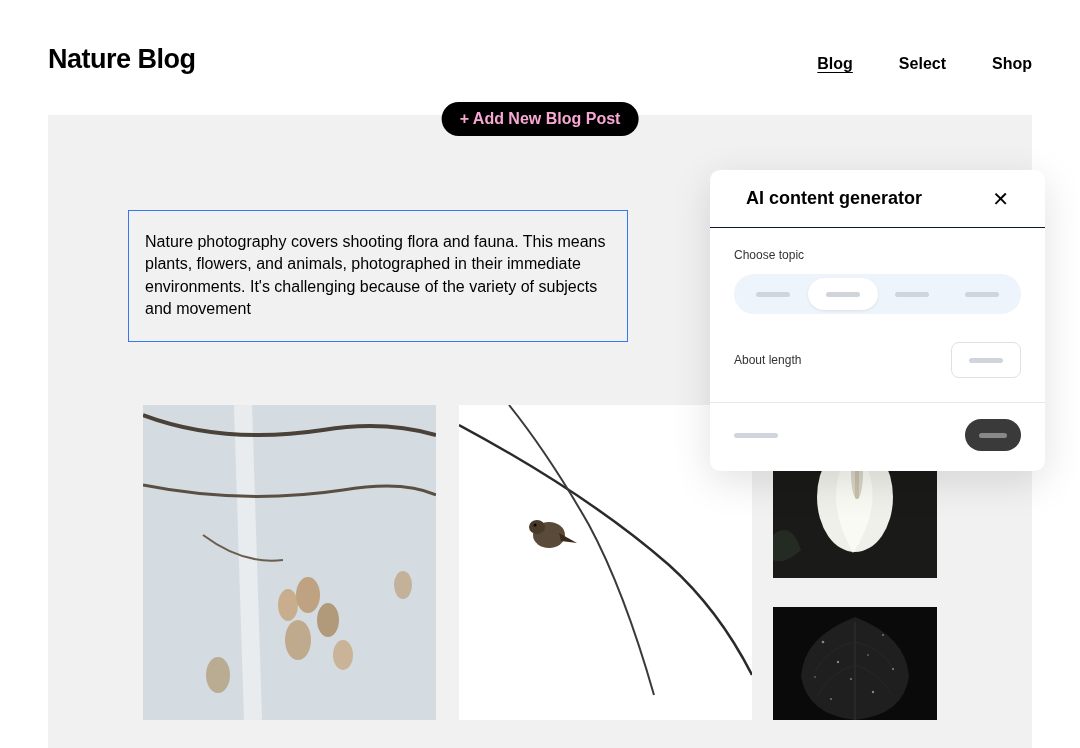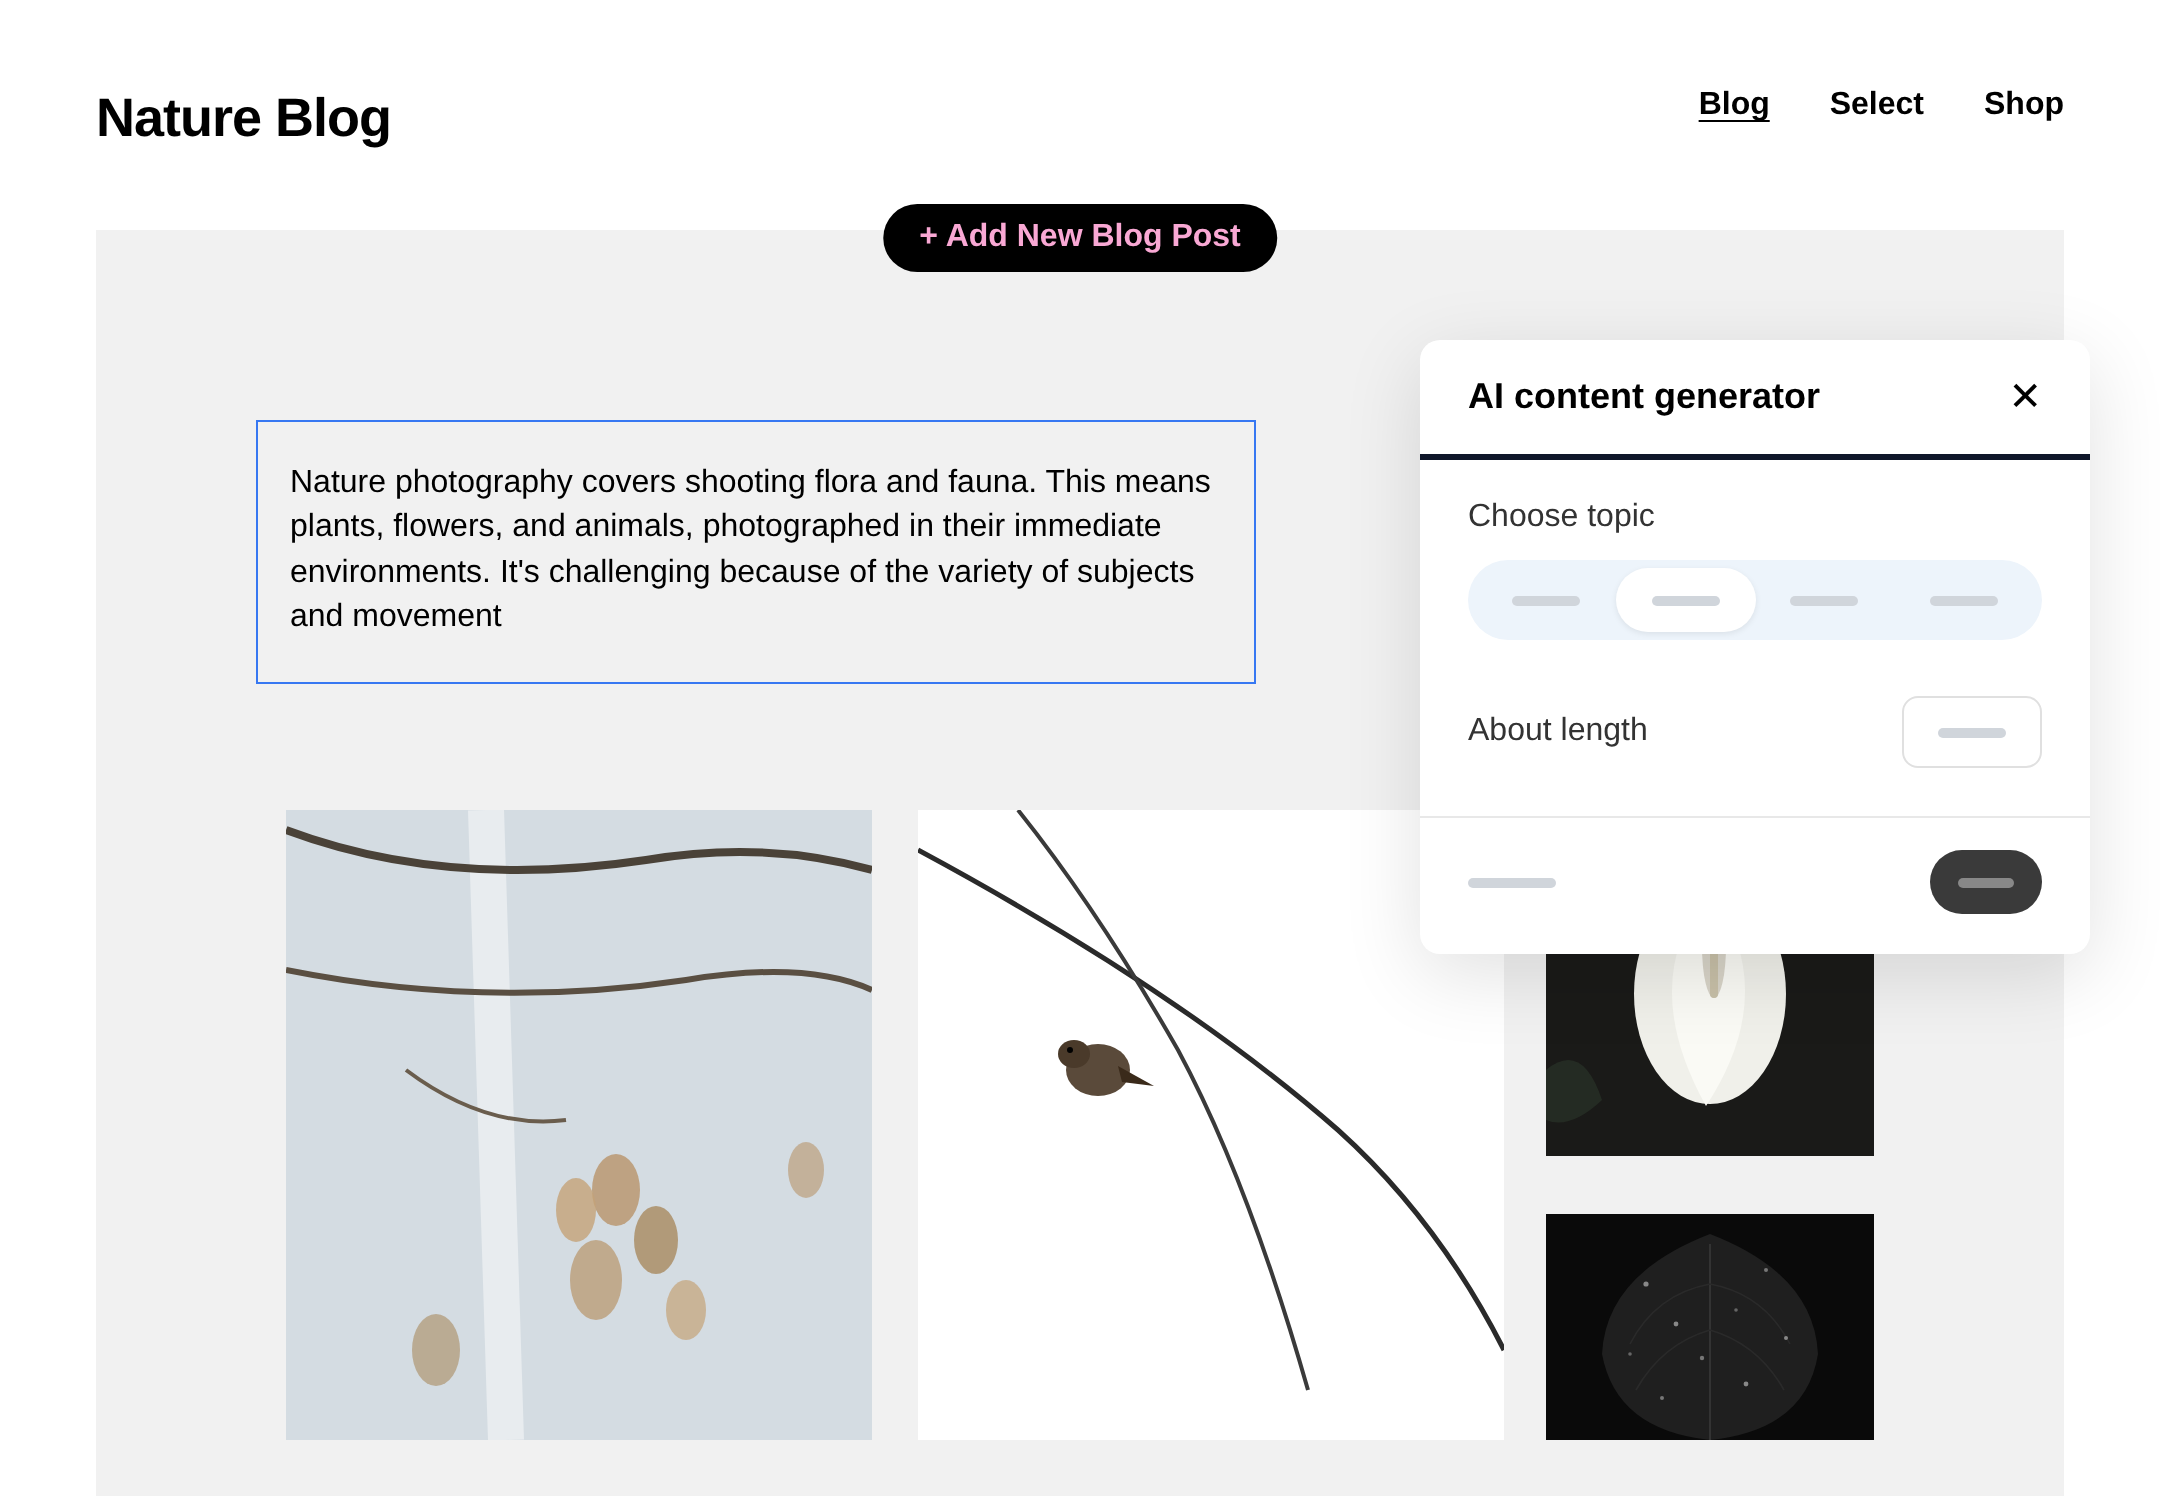--- a/index.html
+++ b/index.html
@@ -26,21 +26,22 @@
     
     .site-title {
       font-size: 27px;
       font-weight: 800;
       color: #000;
       letter-spacing: -0.5px;
     }
     
     .nav {
       display: flex;
-      gap: 30px;
+      gap: 46px;
+      margin-top: 11px;
     }
     
     .nav-link {
       font-size: 16px;
       font-weight: 700;
       color: #000;
       text-decoration: none;
     }
     
     .nav-link.active {
@@ -176,22 +177,22 @@
       background: #fff;
       border-radius: 10px;
       box-shadow: 0 10px 40px rgba(0,0,0,0.12);
       z-index: 100;
     }
     
     .ai-panel-header {
       display: flex;
       justify-content: space-between;
       align-items: center;
-      padding: 18px 24px;
-      border-bottom: 3px solid #0f172a;
+      padding: 18px 36px;
+      border-bottom: 1px solid #0f172a;
     }
     
     .ai-panel-title {
       font-size: 18px;
       font-weight: 700;
       color: #000;
     }
     
     .close-btn {
       background: none;
@@ -201,21 +202,21 @@
       color: #000;
       padding: 0;
       line-height: 1;
     }
     
     .ai-panel-body {
       padding: 20px 24px 24px;
     }
     
     .field-label {
-      font-size: 16px;
+      font-size: 12px;
       color: #333;
       margin-bottom: 12px;
       display: block;
     }
     
     .topic-chips {
       display: flex;
       gap: 0;
       background: #edf4fb;
       border-radius: 24px;

